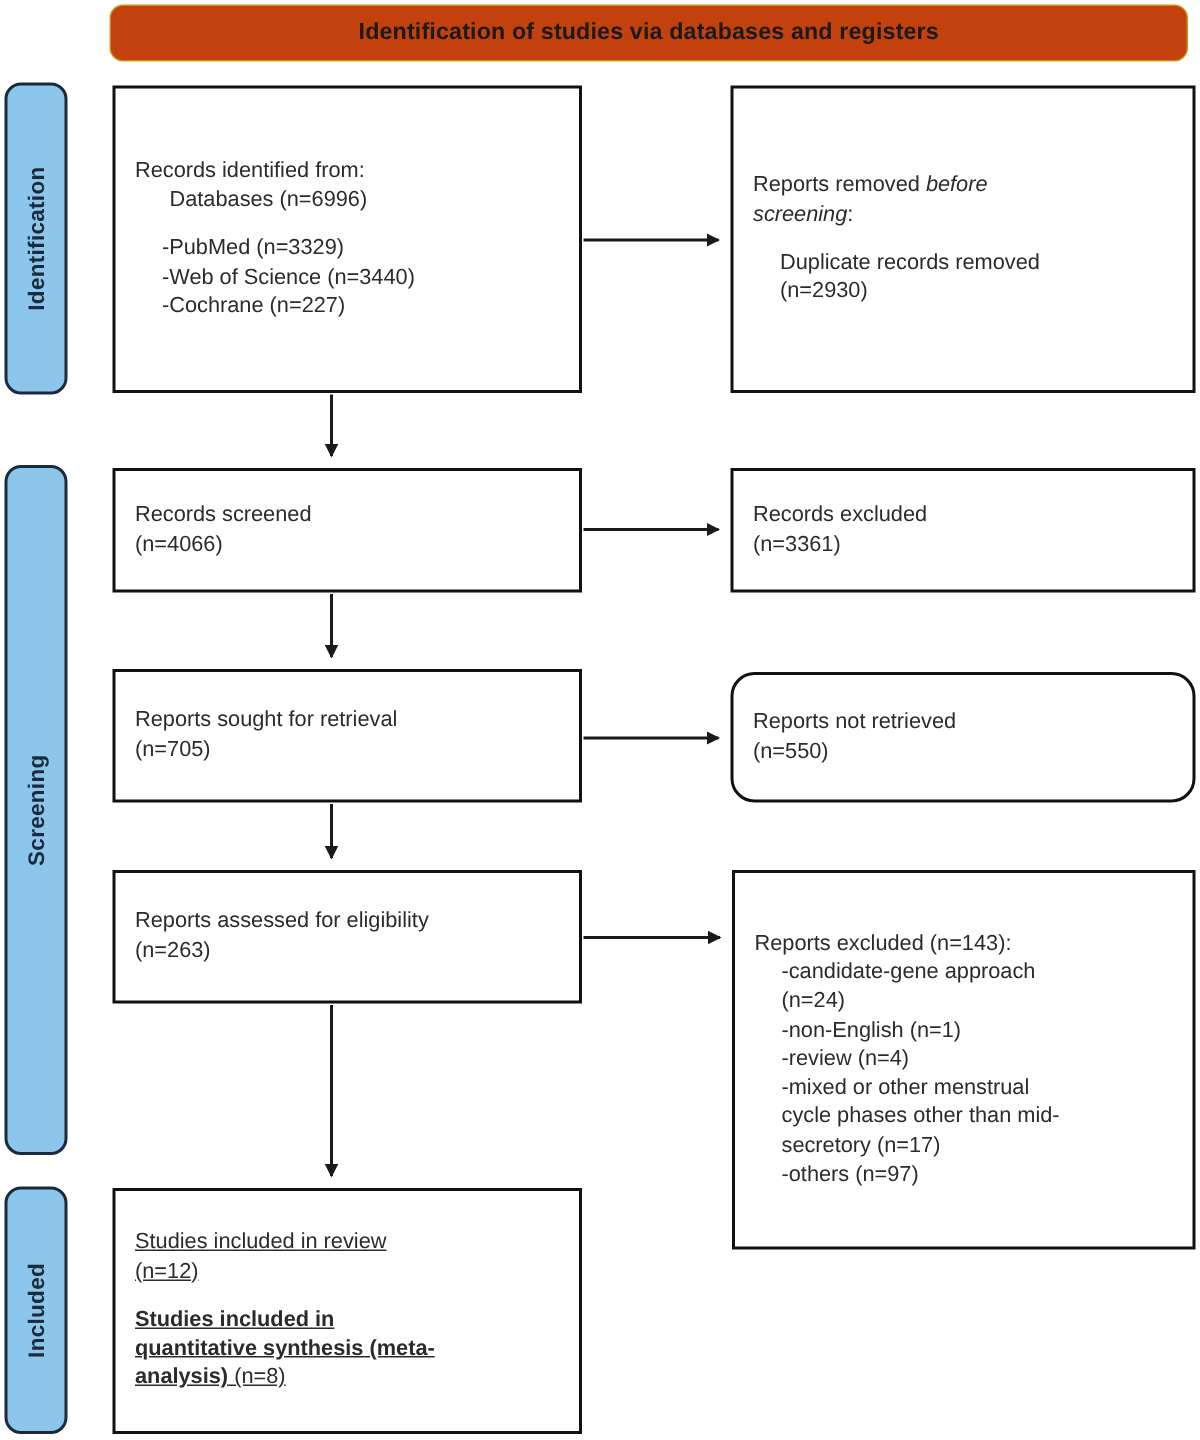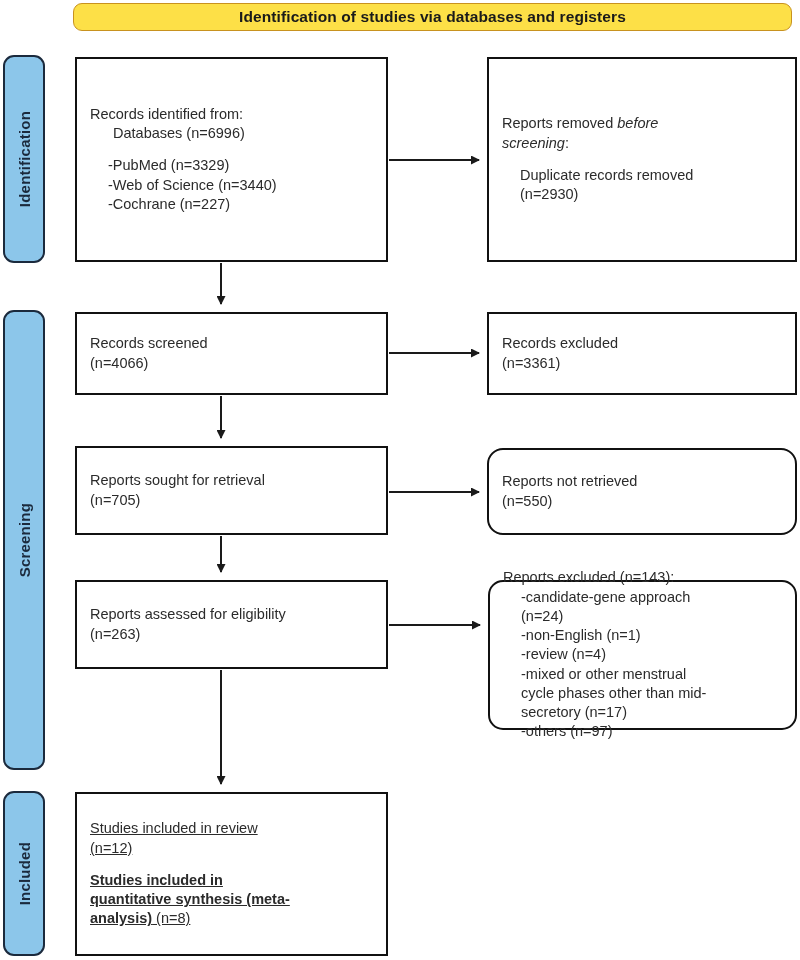--- a/index.html
+++ b/index.html
@@ -21,23 +21,23 @@
     width: 800px;
     height: 960px;
   }
 
   
   .banner {
     position: absolute;
     left: 73px;
     top: 3px;
     width: 719px;
-    height: 28px;
+    height: 38px;
     box-sizing: border-box;
-    background: #fde047;
+    background: #c2410c;
     border: 1.5px solid #c8921f;
     border-radius: 9px;
     display: flex;
     align-items: center;
     justify-content: center;
     color: #1a1a1a;
     font-size: 15.5px;
     font-weight: bold;
     letter-spacing: 0.1px;
   }
@@ -93,21 +93,21 @@
   #box-identified  { left: 75px; top: 57px;  width: 313px; height: 205px; }
   #box-screened    { left: 75px; top: 312px; width: 313px; height: 83px;  }
   #box-sought      { left: 75px; top: 446px; width: 313px; height: 89px;  }
   #box-assessed    { left: 75px; top: 580px; width: 313px; height: 89px;  }
   #box-included    { left: 75px; top: 792px; width: 313px; height: 164px; text-decoration: underline; }
 
   
   #box-removed     { left: 487px; top: 57px;  width: 310px; height: 205px; }
   #box-excluded-rec{ left: 487px; top: 312px; width: 310px; height: 83px;  }
   #box-notretrieved{ left: 487px; top: 448px; width: 310px; height: 87px; border-radius: 16px;  }
-  #box-excluded-rep{ left: 488px; top: 580px; width: 309px; height: 150px; border-radius: 15px; }
+  #box-excluded-rep{ left: 488px; top: 580px; width: 309px; height: 253px; }
 
   
   #connectors {
     position: absolute;
     left: 0; top: 0;
     width: 800px;
     height: 960px;
     pointer-events: none;
   }
 </style>

